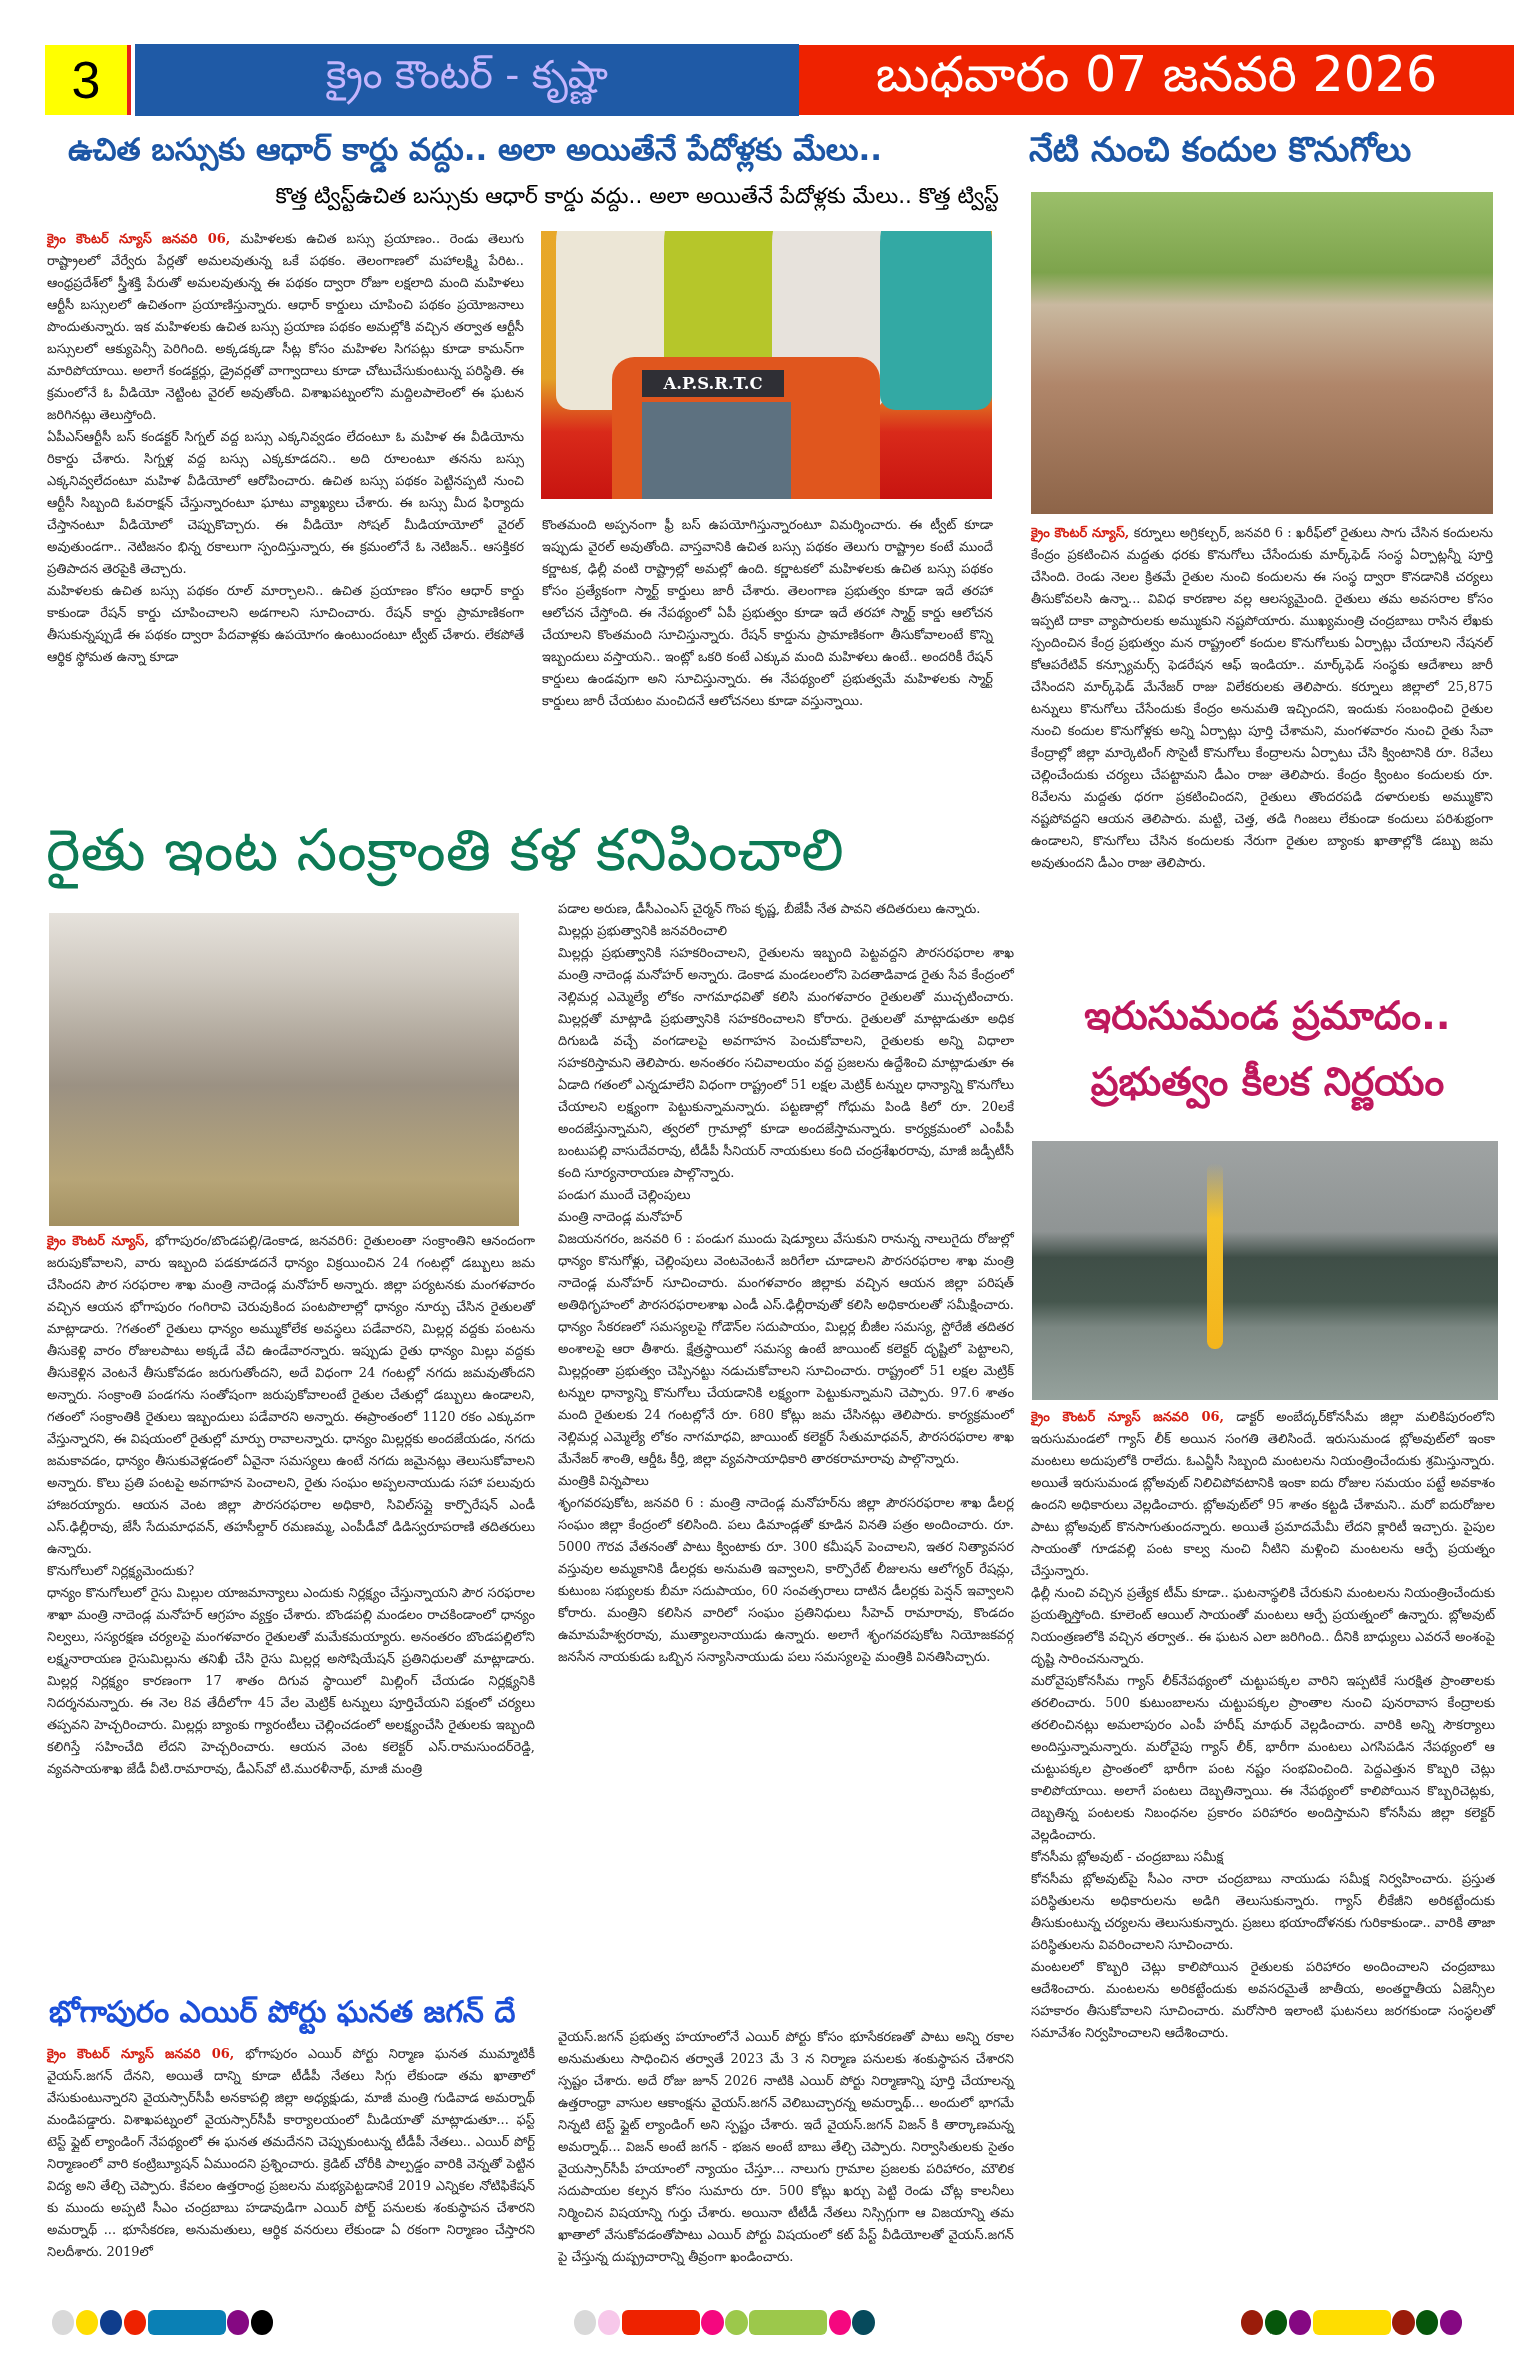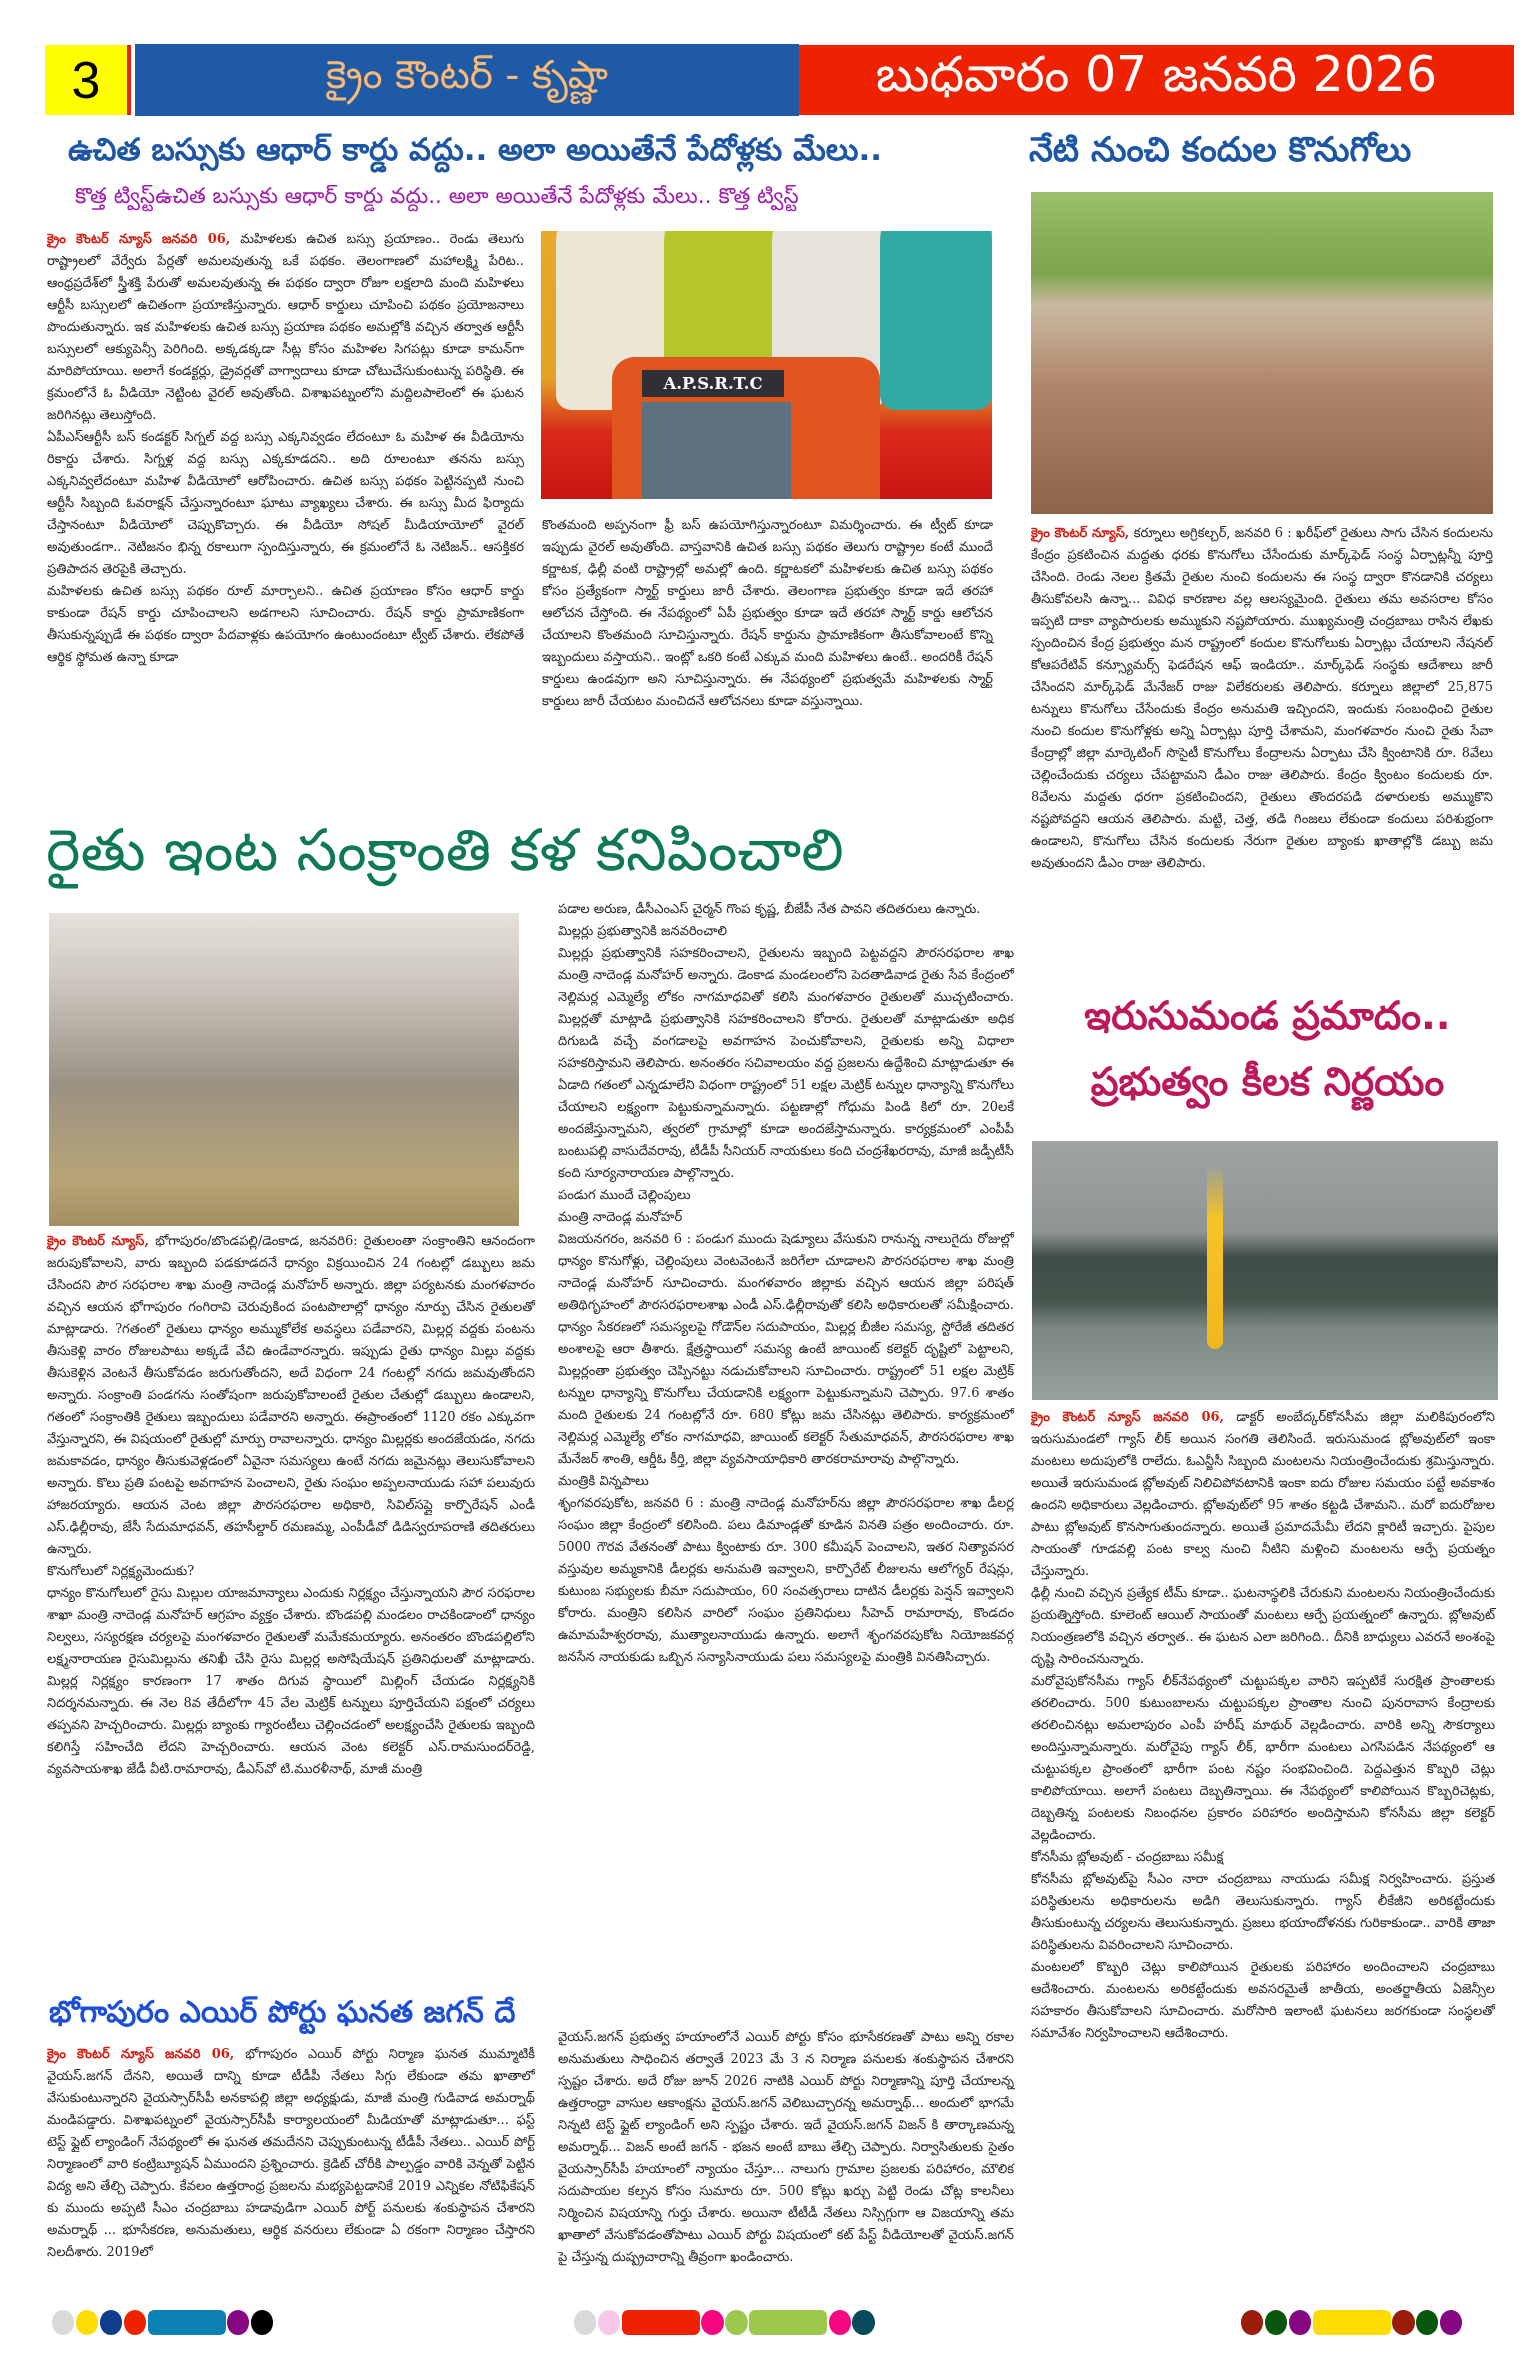--- a/index.html
+++ b/index.html
@@ -4,25 +4,25 @@
 <style>
   * { box-sizing: border-box; margin: 0; padding: 0; }
   html, body { width: 1541px; height: 2377px; background: #ffffff; overflow: hidden; }
   body { position: relative; font-family: "DejaVu Sans", sans-serif; color: #222; }
 
   .abs { position: absolute; }
 
   
   .mast { position: absolute; top: 45px; left: 45px; width: 1469px; height: 70px; }
   .mast .pg { position: absolute; left: 0; top: 0; width: 86px; height: 70px; background: #ffff00; border-right: 4.5px solid #e8221b; color: #000; font-size: 52px; display: flex; align-items: center; justify-content: center; font-family: "Liberation Sans", sans-serif; }
-  .mast .title { position: absolute; left: 90px; top: -1.5px; width: 664px; height: 72px; background: #1f5aa6; color: #fdba74; font-size: 39px; display: flex; align-items: center; justify-content: center; }
+  .mast .title { position: absolute; left: 90px; top: -1.5px; width: 664px; height: 72px; background: #1f5aa6; color: #c4b5fd; font-size: 39px; display: flex; align-items: center; justify-content: center; }
   .mast .date { position: absolute; left: 754px; top: 0; width: 715px; height: 70px; background: #ee2200; color: #fff; font-size: 49px; display: flex; align-items: center; justify-content: center; }
 
   .hl-blue { color: #1c56a5; font-weight: bold; }
-  .hl-red { color: #a21caf; }
+  .hl-red { color: #000000; text-align: right; }
   .hl-green { color: #0d7a55; }
   .hl-sky { color: #be185d; font-weight: bold; }
   .hl-royal { color: #1b4fd8; font-weight: bold; }
 
   .body-text { font-family: "DejaVu Serif", serif; font-size: 13px; line-height: 22px; text-align: justify; color: #222; }
   .body-text p { margin: 0; }
   .dateline { color: #d41d10; font-weight: bold; }
 
   .img { position: absolute; overflow: hidden; }
   .img-bus { background: linear-gradient(180deg, #e8a82a 0%, #e3a226 55%, #d92a1a 75%, #c81410 100%); }

